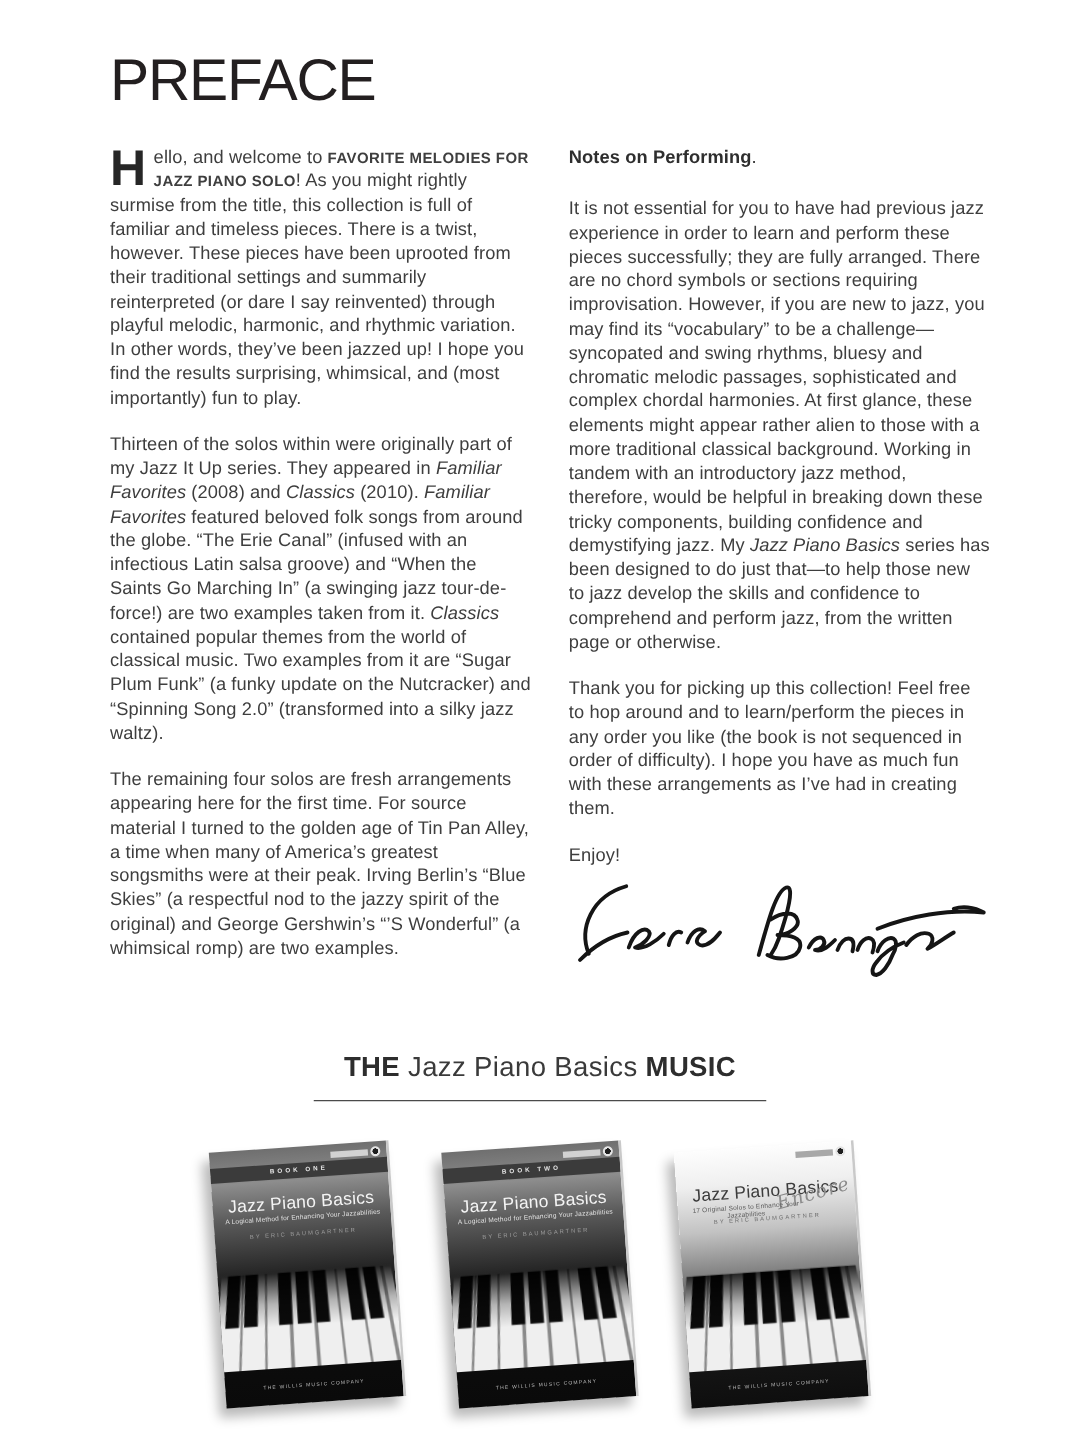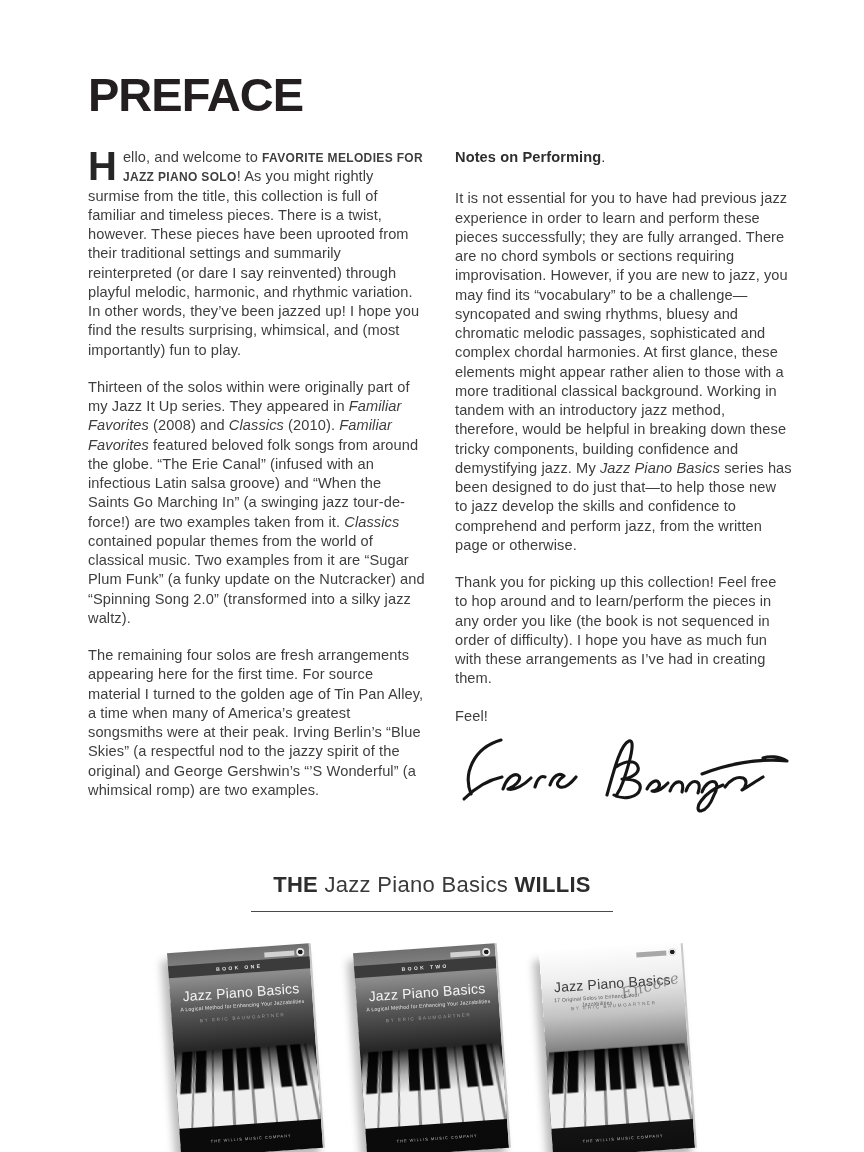--- a/index.html
+++ b/index.html
@@ -2,21 +2,21 @@
 <html><head>
 <meta charset="utf-8">
 <style>
   html,body{margin:0;padding:0;background:#ffffff;}
   .page{
     position:relative;width:864px;height:1152px;background:#ffffff;overflow:hidden;
     font-family:"Liberation Sans",sans-serif;color:#3e3e3e;
   }
   
   .page-title{
-    margin:71px 0 0 88px;font-size:47px;line-height:1;font-weight:700;
+    margin:40px 0 0 88px;font-size:47px;line-height:1;font-weight:400;
     letter-spacing:-1px;color:#231f20;
   }
   
   .columns{display:flex;gap:30px;margin:30px 72px 0 88px;}
   .col{width:337px;flex:0 0 337px;}
   .para{margin:0 0 18px 0;font-size:14.6px;line-height:1.32;letter-spacing:.1px;color:#3e3e3e;text-align:left;}
   .dropcap{
     float:left;font-size:40px;line-height:32px;font-weight:800;color:#262626;
     padding:2px 6px 0 0;letter-spacing:0;
   }
@@ -107,40 +107,40 @@
     <div class="col">
       <p class="para"><span class="dropcap">H</span><span><span>ello, and welcome to </span><span class="run-caps">FAVORITE MELODIES FOR JAZZ PIANO SOLO</span><span>! As you might rightly surmise from the title, this collection is full of familiar and timeless pieces. There is a twist, however. These pieces have been uprooted from their traditional settings and summarily reinterpreted (or dare I say reinvented) through playful melodic, harmonic, and rhythmic variation. In other words, they’ve been jazzed up! I hope you find the results surprising, whimsical, and (most importantly) fun to play.</span></span></p>
       <p class="para"><span>Thirteen of the solos within were originally part of my Jazz It Up series. They appeared in </span><span style="font-style: italic;">Familiar Favorites</span><span> (2008) and </span><span style="font-style: italic;">Classics</span><span> (2010). </span><span style="font-style: italic;">Familiar Favorites</span><span> featured beloved folk songs from around the globe. “The Erie Canal” (infused with an infectious Latin salsa groove) and “When the Saints Go Marching In” (a swinging jazz tour-de-force!) are two examples taken from it. </span><span style="font-style: italic;">Classics</span><span> contained popular themes from the world of classical music. Two examples from it are “Sugar Plum Funk” (a funky update on the Nutcracker) and “Spinning Song 2.0” (transformed into a silky jazz waltz).</span></p>
       <p class="para"><span>The remaining four solos are fresh arrangements appearing here for the first time. For source material I turned to the golden age of Tin Pan Alley, a time when many of America’s greatest songsmiths were at their peak. Irving Berlin’s “Blue Skies” (a respectful nod to the jazzy spirit of the original) and George Gershwin’s “’S Wonderful” (a whimsical romp) are two examples.</span></p>
     </div>
 
     <div class="col">
       <p class="para notes-head"><span>Notes on Performing</span><span class="tail">.</span></p>
       <p class="para"><span>It is not essential for you to have had previous jazz experience in order to learn and perform these pieces successfully; they are fully arranged. There are no chord symbols or sections requiring improvisation. However, if you are new to jazz, you may find its “vocabulary” to be a challenge—syncopated and swing rhythms, bluesy and chromatic melodic passages, sophisticated and complex chordal harmonies. At first glance, these elements might appear rather alien to those with a more traditional classical background. Working in tandem with an introductory jazz method, therefore, would be helpful in breaking down these tricky components, building confidence and demystifying jazz. My </span><span style="font-style: italic;">Jazz Piano Basics</span><span> series has been designed to do just that—to help those new to jazz develop the skills and confidence to comprehend and perform jazz, from the written page or otherwise.</span></p>
       <p class="para"><span>Thank you for picking up this collection! Feel free to hop around and to learn/perform the pieces in any order you like (the book is not sequenced in order of difficulty). I hope you have as much fun with these arrangements as I’ve had in creating them.</span></p>
-      <p class="para enjoy-para">Feel!</p>
+      <p class="para enjoy-para">Enjoy!</p>
 
       <div class="signature" aria-label="Eric Baumgartner signature">
         <svg width="340" height="88" viewBox="0 0 340 88">
           <g fill="none" stroke="#151515" stroke-width="3.1" stroke-linecap="round" stroke-linejoin="round">
             <path d="M16,62 C8,42 18,16 46,8"></path>
             <path d="M9,67 C19,57 33,48 47,45"></path>
             <path d="M48,57 C52,45 60,40 64,44 C67,48 59,55 53,57 C60,59 70,52 76,46 M80,55 C82,47 86,43 90,45 M95,53 C98,44 104,40 109,44 C103,48 100,53 105,55 C111,57 117,50 121,45"></path>
             <path d="M152,63 C160,34 166,12 174,9 C181,7 175,30 168,50 C166,56 163,61 161,64 M161,35 C171,28 181,28 183,35 C185,41 175,47 167,47 C177,47 187,49 185,57 C183,66 168,68 159,63"></path>
             <path d="M192,57 C196,49 202,47 204,51 C206,55 201,59 197,59 C203,61 209,55 213,51 M215,59 C217,53 221,49 225,50 C229,51 228,56 227,60 M231,59 C233,52 238,48 242,50 C246,52 244,58 243,61 M247,60 C250,52 256,48 260,50 C263,52 262,58 259,63 C256,71 251,78 246,79 C242,79 242,74 246,69 C251,62 260,56 268,53"></path>
             <path d="M270,55 C275,48 282,44 288,46 C293,48 291,55 287,58 C293,55 301,49 308,45"></path>
             <path d="M247,42 C272,32 304,26 332,29 C324,24 314,24 308,26"></path>
           </g>
         </svg>
       </div>
     </div>
   </div>
 
   <div class="series">
-    <div class="series-head"><span class="sh-bold">THE</span><span class="sh-light"> Jazz Piano Basics </span><span class="sh-bold">WILLIS</span></div>
+    <div class="series-head"><span class="sh-bold">THE</span><span class="sh-light"> Jazz Piano Basics </span><span class="sh-bold">MUSIC</span></div>
     <hr class="series-rule">
 
     <div class="books-row">
 
       <figure class="book">
         <div class="cover dark">
           <div class="audio">
               <span class="a-strip"></span>
               <span class="a-dot"></span>
             </div>

